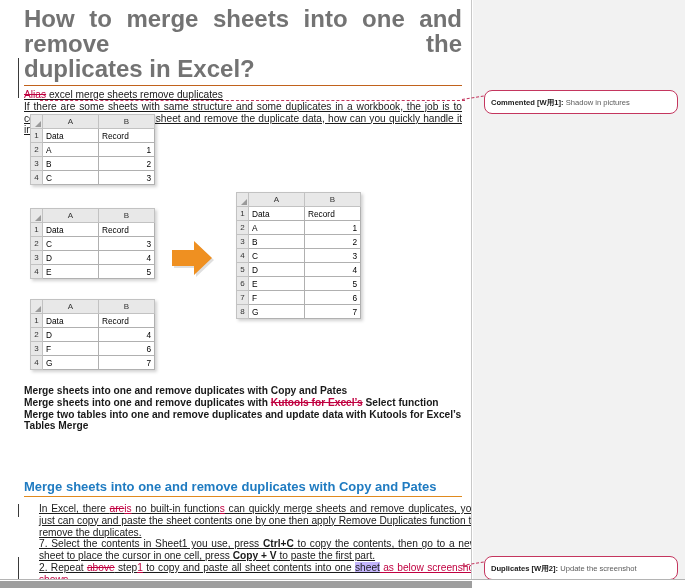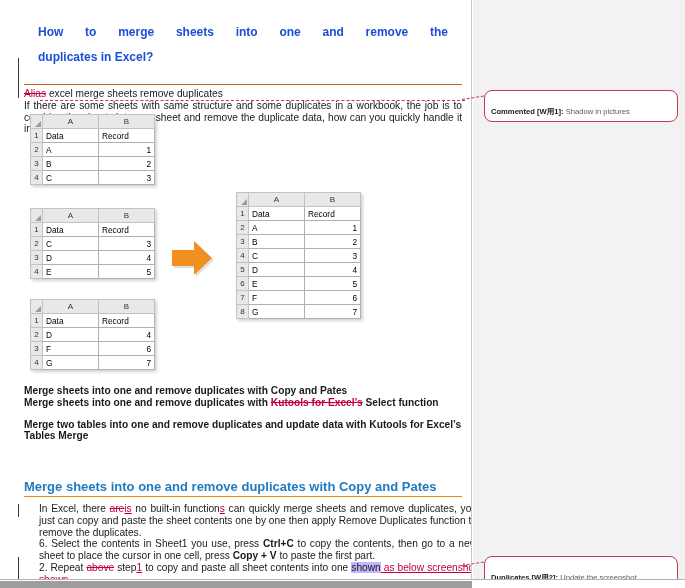--- a/index.html
+++ b/index.html
@@ -42,44 +42,45 @@
     position: absolute;
     left: 0; top: 1px;
     width: 472px; height: 7px;
     background: #9e9e9e;
   }
 
   .content { position: absolute; left: 24px; top: 0; width: 438px; }
 
   
   .doc-title {
-    color: #1d4ed8;
+    color: #737373;
     font-weight: bold;
-    font-size: 12px;
+    font-size: 24px;
     line-height: 25px;
     text-align: justify;
     text-align-last: justify;
-    margin: 14px;
+    margin: 0;
     padding-top: 6px;
     letter-spacing: 0px;
   }
   .doc-title .l2 { text-align-last: left; }
   .title-rule {
     border: 0;
     border-top: 1.5px solid #c1621c;
     margin: 4px 0 3px 0;
   }
 
   
   .body-text {
     font-size: 10.2px;
     line-height: 11.8px;
     color: #1a1a1a;
     text-align: justify;
     margin: 0;
+    text-decoration: underline;
   }
   .del { color: #c00040; text-decoration: line-through; }
   .ins { color: #c00040; text-decoration: underline; }
   .hl  { background: #c4b5fd; }
   b, strong { font-weight: bold; }
 
   .changebar {
     position: absolute;
     left: 18px;
     width: 1px;
@@ -151,28 +152,28 @@
     font-size: 13px;
     font-weight: bold;
     margin: 0;
     padding-bottom: 2px;
     border-bottom: 1.5px solid #e08a1e;
   }
 
   
   .comment {
     position: absolute;
-    height: 14px;
+    height: 24px;
     border: 1px solid #c4365e;
     border-radius: 8px;
     background: #ffffff;
     font-size: 7.6px;
     line-height: 12px;
     color: #5a5a5a;
-    padding: 15px 6px;
+    padding: 6px 6px;
     white-space: nowrap;
     overflow: hidden;
   }
   .comment .ctag { color: #1a1a1a; font-weight: bold; }
   .leader {
     position: absolute;
     height: 0;
     border-top: 1px dashed #c4365e;
   }
   .dash-underline {
@@ -361,33 +362,33 @@
           <td class="cell-a">G</td>
           <td class="cell-b">7</td>
         </tr>
       </tbody>
         </table>
     </div>
 
     <div style="position:absolute;left:24px;top:385px;width:438px;">
       <p class="bold-list">Merge sheets into one and remove duplicates with Copy and Pates</p>
       <p class="bold-list"><span>Merge sheets into one and remove duplicates with </span><span class="del">Kutools for Excel’s</span><span> Select function</span></p>
-      <p class="bold-list" style="margin-top:10px;">Merge two tables into one and remove duplicates and update data with Kutools for Excel’s Tables Merge</p>
+      <p class="bold-list" style="">Merge two tables into one and remove duplicates and update data with Kutools for Excel’s Tables Merge</p>
     </div>
 
     <div style="position:absolute;left:24px;top:479px;width:438px;">
       <h2 class="blue-heading">Merge sheets into one and remove duplicates with Copy and Pates</h2>
     </div>
 
     <div style="position:absolute;left:39px;top:503px;width:438px;">
       <p class="body-text"><span>In Excel, there </span><span class="del">are</span><span class="ins">is</span><span> no built-in function</span><span class="ins">s</span><span> can quickly merge sheets and remove duplicates, you just can copy and paste the sheet contents one by one then apply Remove Duplicates function to remove the duplicates.</span></p>
 
-      <p class="body-text"><span>6. Select the contents in Sheet1 you use, press </span><b>Ctrl+C</b><span> to copy the contents, then go to a new sheet to place the cursor in one cell, press </span><b>Copy + V</b><span> to paste the first part.</span></p>
-
-      <p class="body-text"><span>2. Repeat </span><span class="del">above</span><span> step</span><span class="ins">1</span><span> to copy and paste all sheet contents into one </span><span class="hl">shown</span><span class="ins"> as below screenshot shown</span><span class="ins">.</span></p>
+      <p class="body-text"><span>7. Select the contents in Sheet1 you use, press </span><b>Ctrl+C</b><span> to copy the contents, then go to a new sheet to place the cursor in one cell, press </span><b>Copy + V</b><span> to paste the first part.</span></p>
+
+      <p class="body-text"><span>2. Repeat </span><span class="del">above</span><span> step</span><span class="ins">1</span><span> to copy and paste all sheet contents into one </span><span class="hl">sheet</span><span class="ins"> as below screenshot shown</span><span class="ins">.</span></p>
     </div>
 
     <div class="changebar" style="top:504px;height:13px;"></div>
     <div class="changebar" style="top:557px;height:22px;"></div>
 
   </div>
 
   <div class="margin-strip"></div>
 
   <div class="leader" style="left:462px;top:99px;width:22px;transform:rotate(-9deg);transform-origin:left center;"></div>

